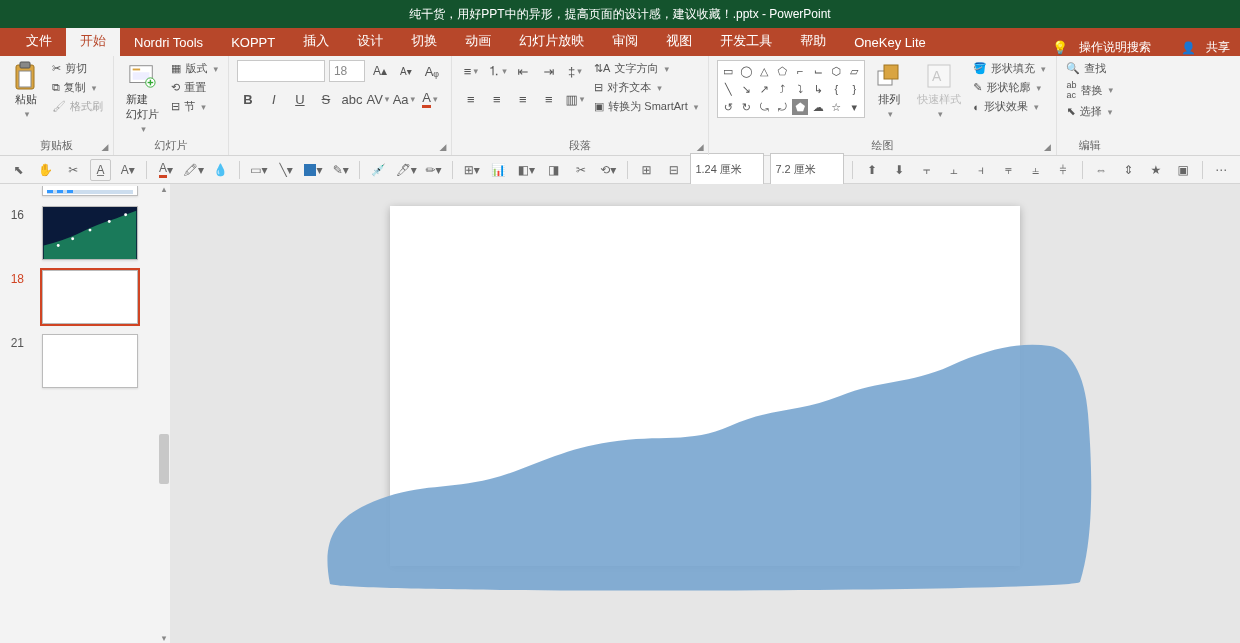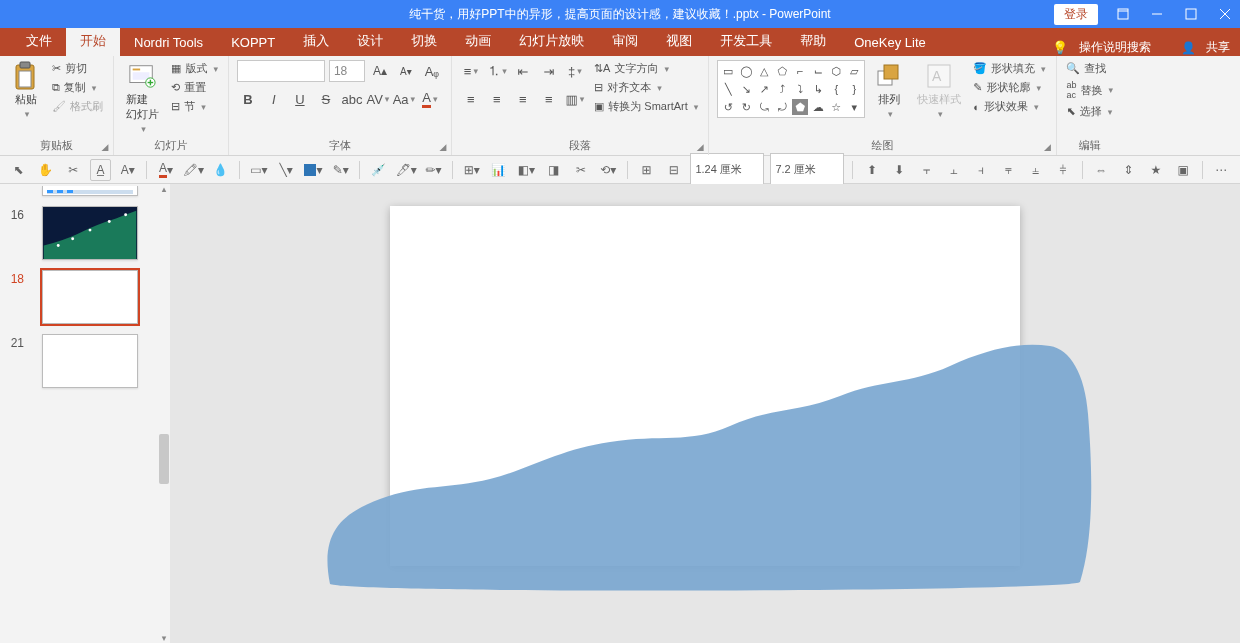--- a/index.html
+++ b/index.html
@@ -1,19 +1,19 @@
 <!DOCTYPE html>
 <html><head>
 <meta charset="utf-8">
 <style>
   * { margin: 0; padding: 0; box-sizing: border-box; font-family: "Microsoft YaHei", "Segoe UI", sans-serif; }
   body { background: #e6e6e6; overflow: hidden; width: 1240px; height: 643px; position: relative; }
 
   
-  .titlebar { background: #3b82f6; height: 28px; display: flex; align-items: center; color: #fff; font-size: 12px; position: relative; padding-left: 35px; }
+  .titlebar { background: #14532d; height: 28px; display: flex; align-items: center; color: #fff; font-size: 12px; position: relative; padding-left: 35px; }
   .title-text { position: absolute; left: 50%; transform: translateX(-50%); white-space: nowrap; }
   .title-right { position: absolute; right: 6px; display: flex; align-items: center; gap: 16px; }
   .login-btn { background: #fff; color: #b7472a; padding: 2px 10px; border-radius: 2px; font-size: 12px; cursor: pointer; }
   .win-btn { width: 18px; height: 18px; display: flex; align-items: center; justify-content: center; cursor: pointer; }
   .win-btn svg { width: 12px; height: 12px; }
 
   
   .menubar { background: #b7472a; height: 28px; display: flex; align-items: flex-end; color: #fff; font-size: 13px; padding-left: 12px; }
   .menu-tab { padding: 6px 14px 6px; cursor: pointer; margin-top: 20px; }
   .menu-tab.active { background: #f3f3f3; color: #b7472a; }
@@ -73,45 +73,20 @@
 
   .half-thumb { height: 10px !important; }
 
   .dd { font-size: 9px; color: #888; margin-left: 2px; }
 </style>
 </head>
 <body>
 
 <div class="titlebar">
   <span class="title-text">纯干货，用好PPT中的异形，提高页面的设计感，建议收藏！.pptx - PowerPoint</span>
-  <div class="title-right">
-    <span class="login-btn">登录</span>
-    <span class="win-btn">
-        <svg viewBox="0 0 12 12">
-          <rect x="1" y="1" width="10" height="10" fill="none" stroke="#fff" stroke-width="1"></rect>
-          <line x1="1" y1="3" x2="11" y2="3" stroke="#fff"></line>
-        </svg>
-      </span>
-    <span class="win-btn">
-        <svg viewBox="0 0 12 12">
-          <line x1="1" y1="6" x2="11" y2="6" stroke="#fff" stroke-width="1"></line>
-        </svg>
-      </span>
-    <span class="win-btn">
-        <svg viewBox="0 0 12 12">
-          <rect x="1" y="1" width="10" height="10" fill="none" stroke="#fff" stroke-width="1"></rect>
-        </svg>
-      </span>
-    <span class="win-btn">
-        <svg viewBox="0 0 12 12">
-          <line x1="1" y1="1" x2="11" y2="11" stroke="#fff" stroke-width="1"></line>
-          <line x1="11" y1="1" x2="1" y2="11" stroke="#fff" stroke-width="1"></line>
-        </svg>
-      </span>
-  </div>
 </div>
 
 <div class="menubar">
   <div class="menu-tab">文件</div>
   <div class="menu-tab active">开始</div>
   <div class="menu-tab">Nordri Tools</div>
   <div class="menu-tab">KOPPT</div>
   <div class="menu-tab">插入</div>
   <div class="menu-tab">设计</div>
   <div class="menu-tab">切换</div>
@@ -228,21 +203,20 @@
           </div>
         <div class="fmt-btn">abc</div>
         <div class="fmt-btn">AV<span class="dd">▾</span></div>
         <div class="fmt-btn">Aa<span class="dd">▾</span></div>
         <div class="fmt-btn">
             <span style="border-bottom:3px solid #d04423">A</span>
             <span class="dd">▾</span>
           </div>
       </div>
     </div>
-    <div class="group-label">字体</div>
     <div class="launcher">◢</div>
   </div>
 
   <div class="group">
     <div class="group-body">
       <div class="vstack" style="gap:6px">
         <div class="row">
           <div class="fmt-btn">≡<span class="dd">▾</span></div>
           <div class="fmt-btn">⒈<span class="dd">▾</span></div>
           <div class="fmt-btn">⇤</div>

